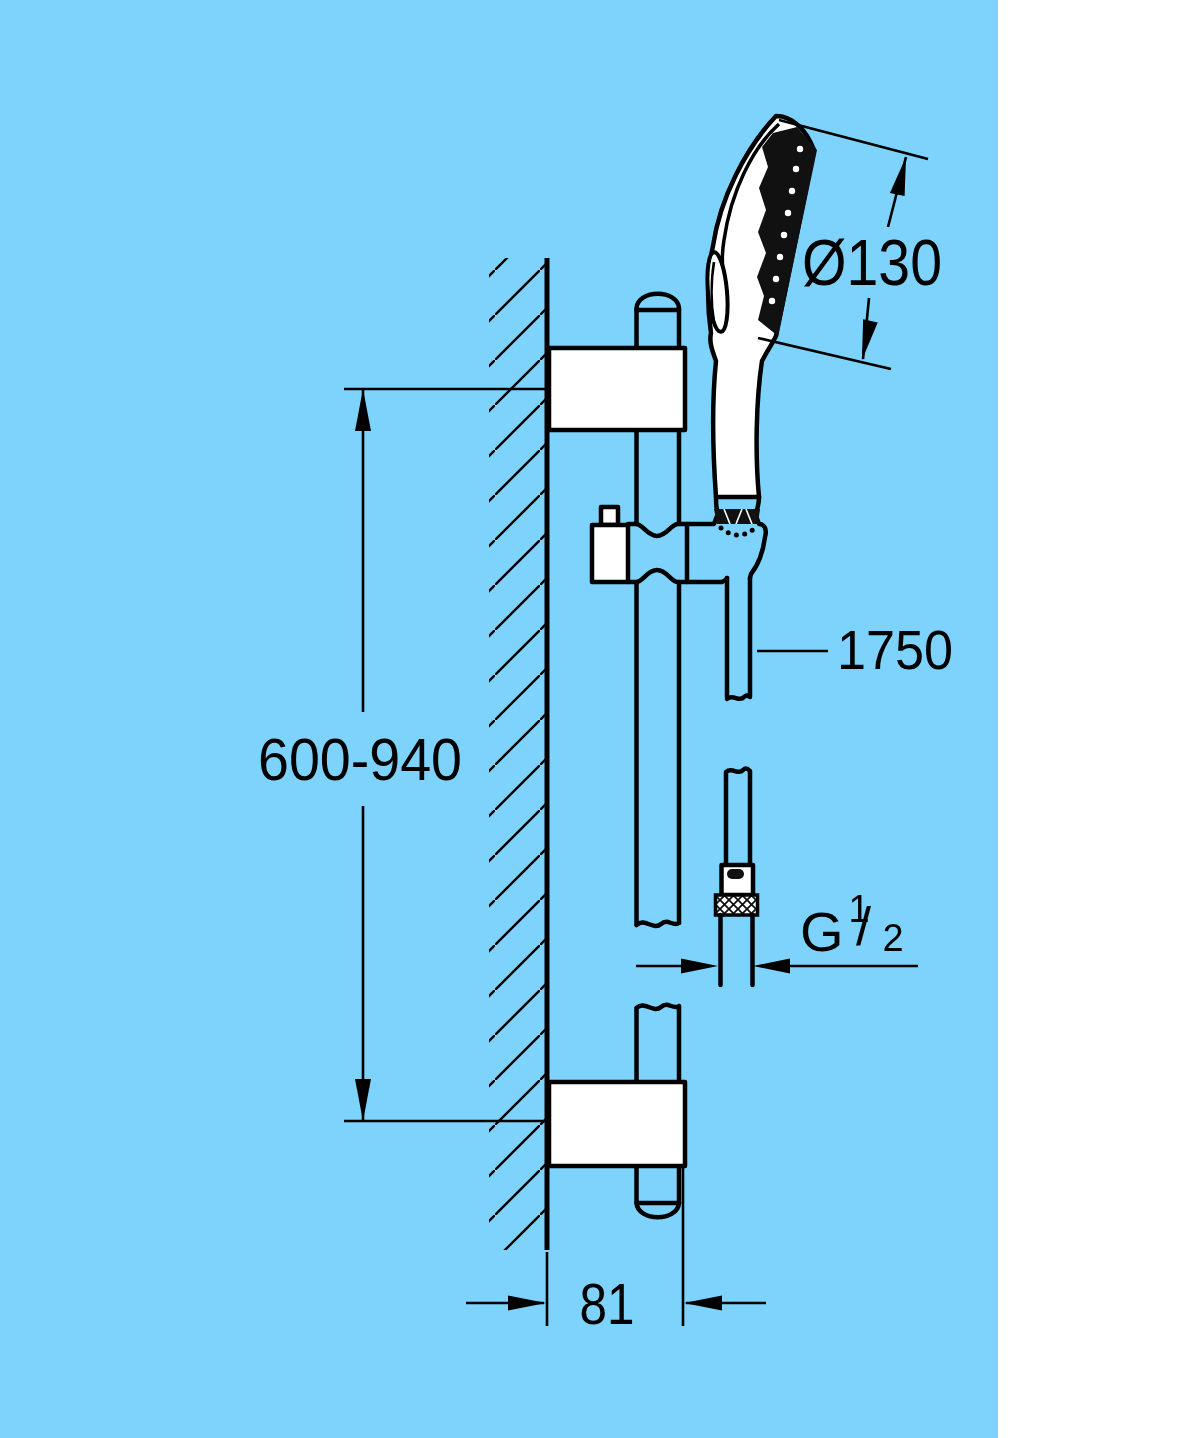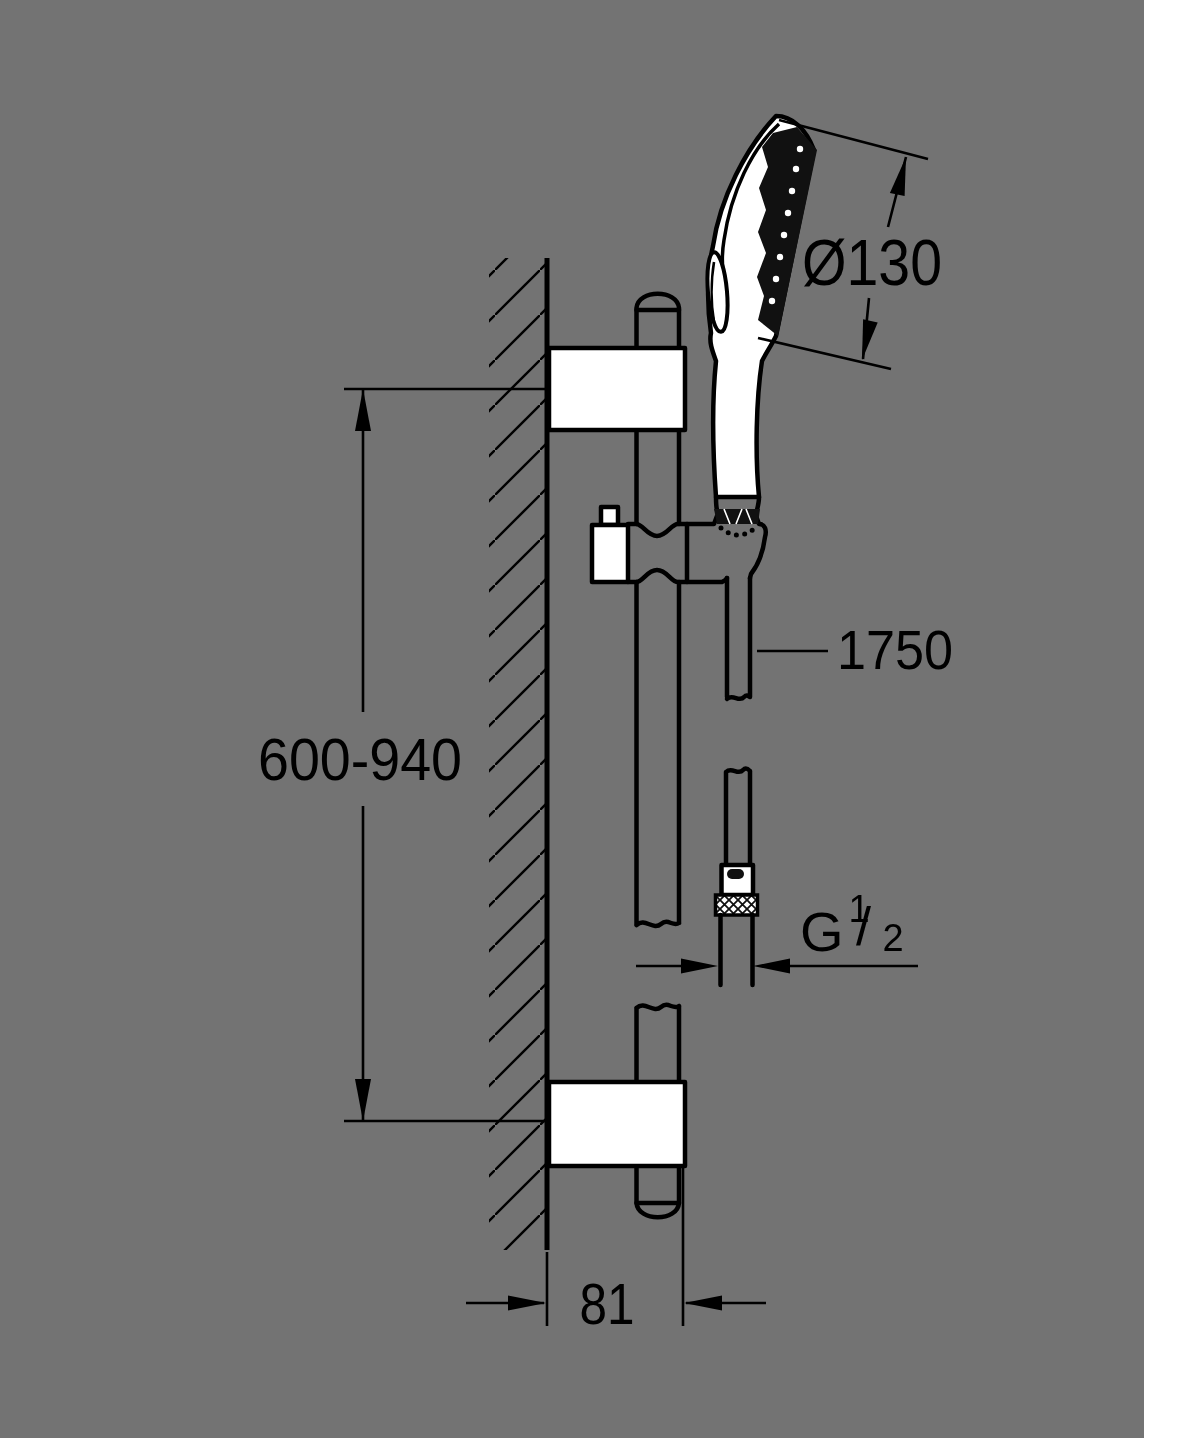--- a/index.html
+++ b/index.html
@@ -1,16 +1,16 @@
 <!DOCTYPE html>
 <html><head>
 <meta charset="utf-8">
 <style>
   html,body{margin:0;padding:0;background:#fff;}
-  .stage{position:relative;width:1144px;height:1438px;background:#737373;overflow:hidden;
+  .stage{position:relative;width:998px;height:1438px;background:#7dd3fc;overflow:hidden;
          font-family:"Liberation Sans", sans-serif;}
   svg{display:block;}
   .outline{stroke:#000;stroke-width:4.5;fill:none;stroke-linecap:round;stroke-linejoin:round;}
   .outline-fill{stroke:#000;stroke-width:4.5;fill:#fff;stroke-linejoin:round;}
   .thin{stroke:#000;stroke-width:2.6;fill:none;stroke-linecap:butt;}
   .arrow{fill:#000;stroke:none;}
   .dimtext{fill:#000;stroke:none;font-family:"Liberation Sans", sans-serif;}
   .dark{fill:#111;stroke:none;}
 </style>
 </head>

